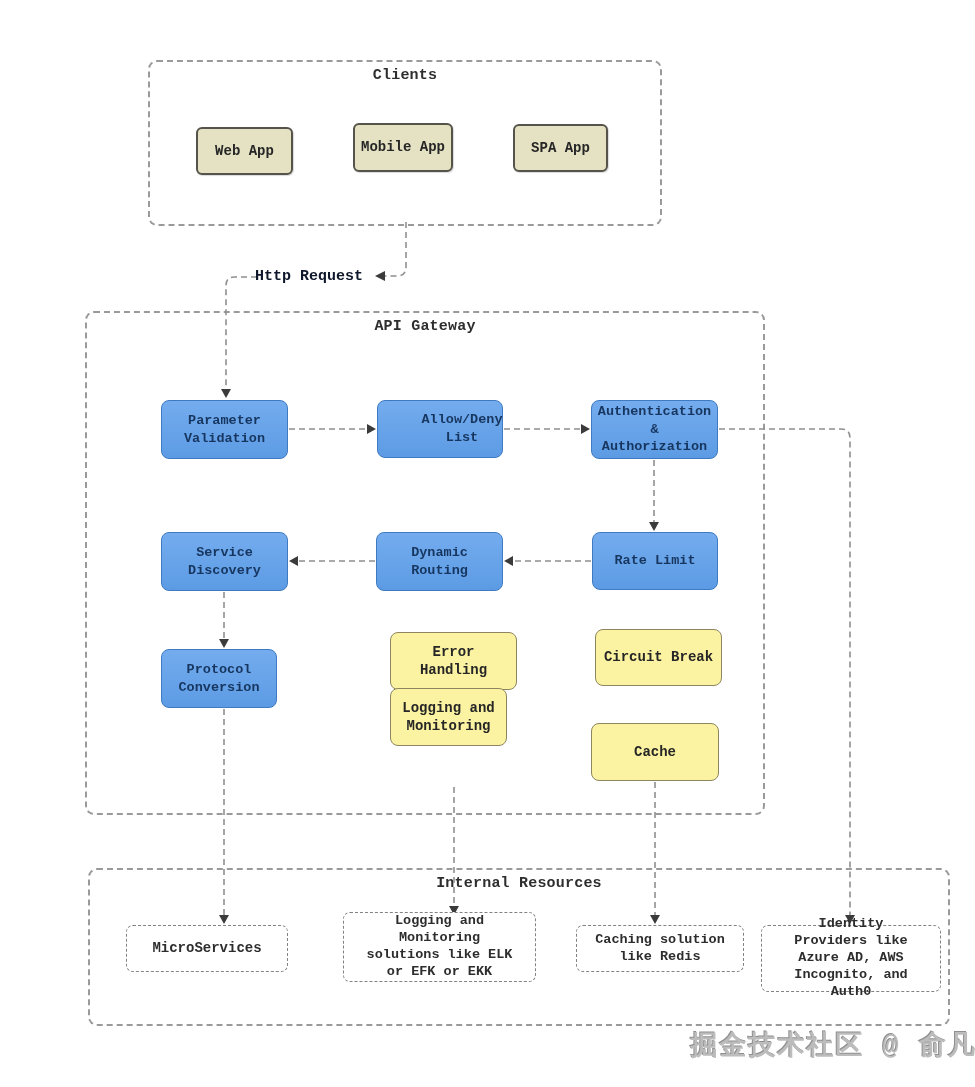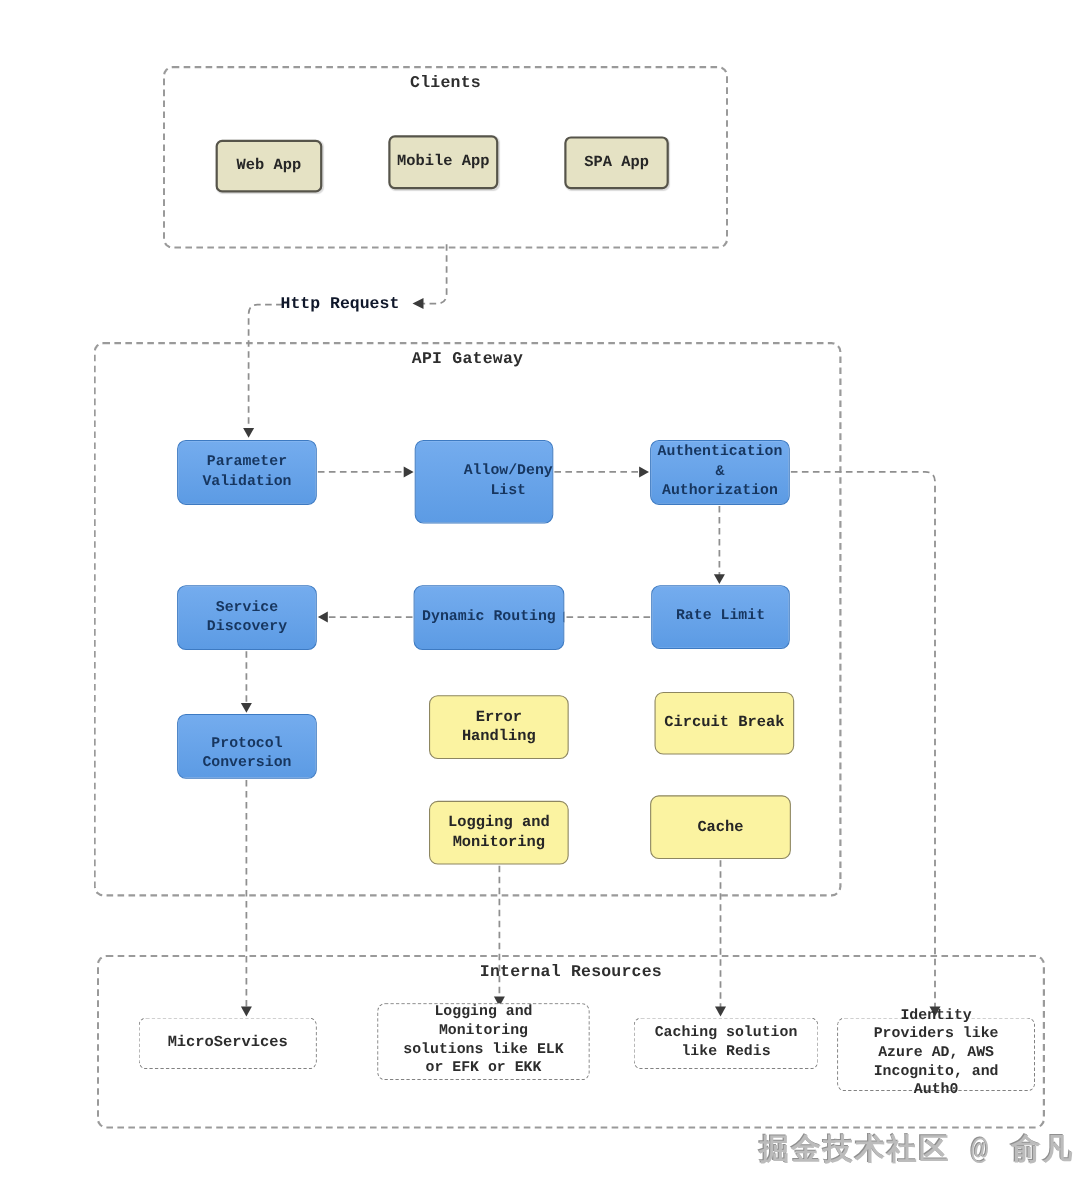--- a/index.html
+++ b/index.html
@@ -111,46 +111,46 @@
   <div class="node node-tan" style="left:325px;top:123px;width:100px;height:49px;">
     <span>Mobile App</span>
   </div>
   <div class="node node-tan" style="left:485px;top:124px;width:95px;height:48px;">
     <span>SPA App</span>
   </div>
 
   <div class="node node-blue" style="left:133px;top:400px;width:127px;height:59px;">
     <span>Parameter Validation</span>
   </div>
-  <div class="node node-blue" style="left:349px;top:400px;width:126px;height:76px;padding-left:48px;">
+  <div class="node node-blue" style="left:349px;top:400px;width:126px;height:58px;padding-left:48px;">
     <span>Allow/Deny List</span>
   </div>
   <div class="node node-blue" style="left:563px;top:400px;width:127px;height:59px;">
     <span>Authentication &amp; Authorization</span>
   </div>
   <div class="node node-blue" style="left:133px;top:532px;width:127px;height:59px;">
     <span>Service Discovery</span>
   </div>
-  <div class="node node-blue" style="left:348px;top:532px;width:137px;height:59px;">
+  <div class="node node-blue" style="left:348px;top:532px;width:127px;height:59px;">
     <span>Dynamic Routing</span>
   </div>
   <div class="node node-blue" style="left:564px;top:532px;width:126px;height:58px;">
     <span>Rate Limit</span>
   </div>
-  <div class="node node-blue" style="left:133px;top:649px;width:127px;height:59px;align-items:flex-end;">
+  <div class="node node-blue" style="left:133px;top:649px;width:116px;height:59px;">
     <span>Protocol Conversion</span>
   </div>
 
   <div class="node node-yellow" style="left:362px;top:632px;width:127px;height:58px;">
     <span>Error Handling</span>
   </div>
   <div class="node node-yellow" style="left:567px;top:629px;width:127px;height:57px;">
     <span>Circuit Break</span>
   </div>
-  <div class="node node-yellow" style="left:362px;top:728px;width:127px;height:58px;justify-content:center;">
+  <div class="node node-yellow" style="left:362px;top:688px;width:117px;height:58px;justify-content:center;">
     <span>Logging and Monitoring</span>
   </div>
   <div class="node node-yellow" style="left:563px;top:723px;width:128px;height:58px;">
     <span>Cache</span>
   </div>
 
   <div class="node node-dashed" style="left:98px;top:925px;width:162px;height:47px;font-size:14px;">
     <span>MicroServices</span>
   </div>
   <div class="node node-dashed" style="left:315px;top:912px;width:193px;height:70px;padding:19px 16px;">

